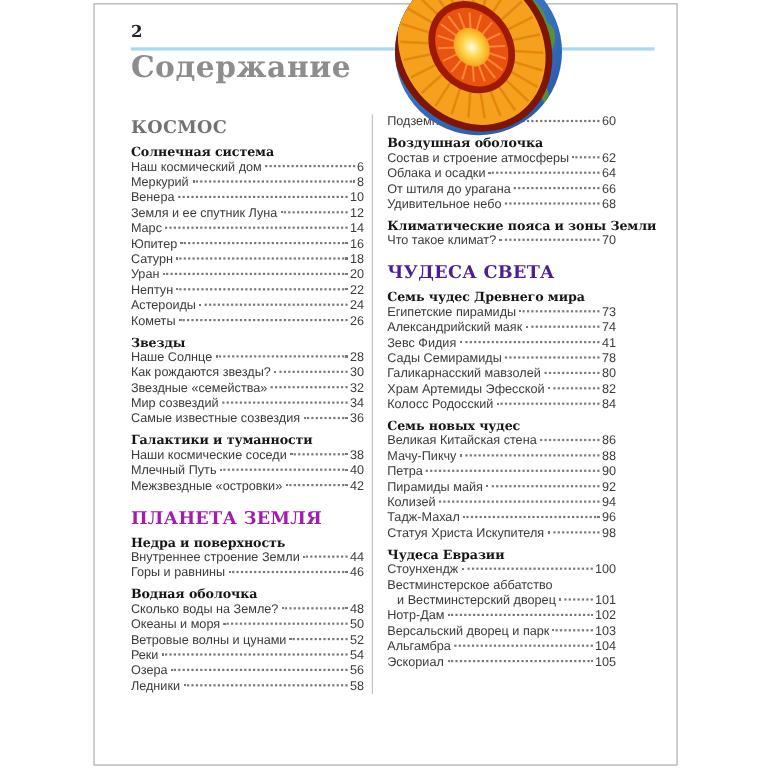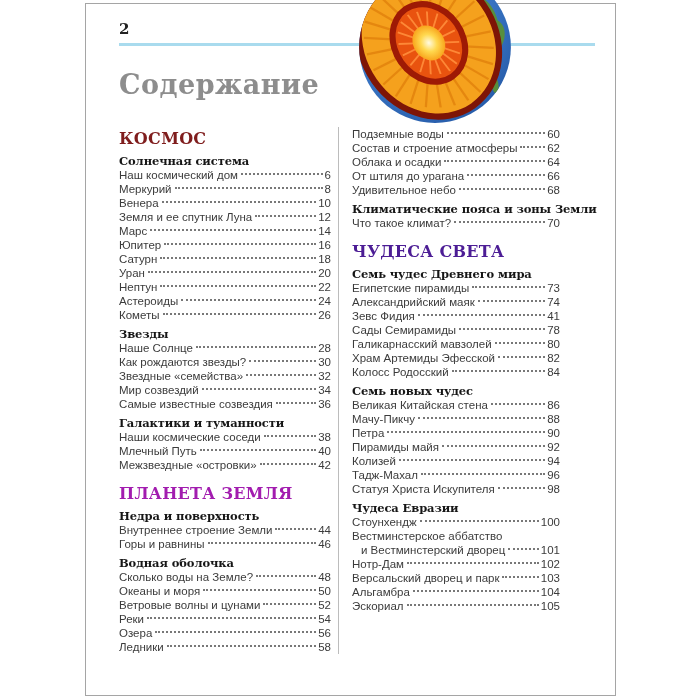--- a/index.html
+++ b/index.html
@@ -10,21 +10,21 @@
   #book-page{
     position:absolute;left:85px;top:3px;width:531px;height:693px;
     background:#ffffff;border:1px solid #a5a5a5;box-sizing:border-box;
   }
   #page-inner{padding:15px 20px 0 33px;}
   .pagenum{
     font:bold 15px/21px "DejaVu Serif",serif;color:#222222;
   }
   .accent-line{height:2.5px;width:100%;margin-top:3px;}
   .doc-title{
-    margin-top:23px;font:bold 27px/32px "DejaVu Serif",serif;
+    font:bold 27px/32px "DejaVu Serif",serif;
     color:#8d8d8d;letter-spacing:.5px;
   }
   #toc-columns{display:flex;margin-top:26px;align-items:stretch;}
   .col{flex:none;}
   .col1{width:212px;}
   .col2{width:208px;margin-left:13px;}
   .divider{width:1px;background:#bcbcbc;margin-left:7px;}
   .sec-header{
     font:bold 16px/20px "DejaVu Serif",serif;letter-spacing:.3px;
     margin:12px 0 5px 0;
@@ -52,21 +52,21 @@
 <body>
 
 <div id="stage">
   <div id="book-page">
     <div id="page-inner">
       <div class="pagenum">2</div>
       <div class="accent-line" style="background: rgb(169, 219, 238);"></div>
       <div class="doc-title">Содержание</div>
       <div id="toc-columns">
           <div class="col col1">
-            <div class="sec-header" style="color: #7f1d1d;">КОСМОС</div>
+            <div class="sec-header" style="color: #737373;">КОСМОС</div>
             <div class="sub-title">Солнечная система</div>
             <div class="entry-row">
               <span class="lbl">Наш космический дом</span>
               <span class="dots"></span>
               <span class="num">6</span>
             </div>
             <div class="entry-row">
               <span class="lbl">Меркурий</span>
               <span class="dots"></span>
               <span class="num">8</span>
@@ -202,20 +202,21 @@
               <span class="num">58</span>
             </div>
           </div>
           <div class="divider"></div>
           <div class="col col2">
             <div class="entry-row">
               <span class="lbl">Подземные воды</span>
               <span class="dots"></span>
               <span class="num">60</span>
             </div>
+            <div class="sub-title">Воздушная оболочка</div>
             <div class="entry-row">
               <span class="lbl">Состав и строение атмосферы</span>
               <span class="dots"></span>
               <span class="num">62</span>
             </div>
             <div class="entry-row">
               <span class="lbl">Облака и осадки</span>
               <span class="dots"></span>
               <span class="num">64</span>
             </div>

